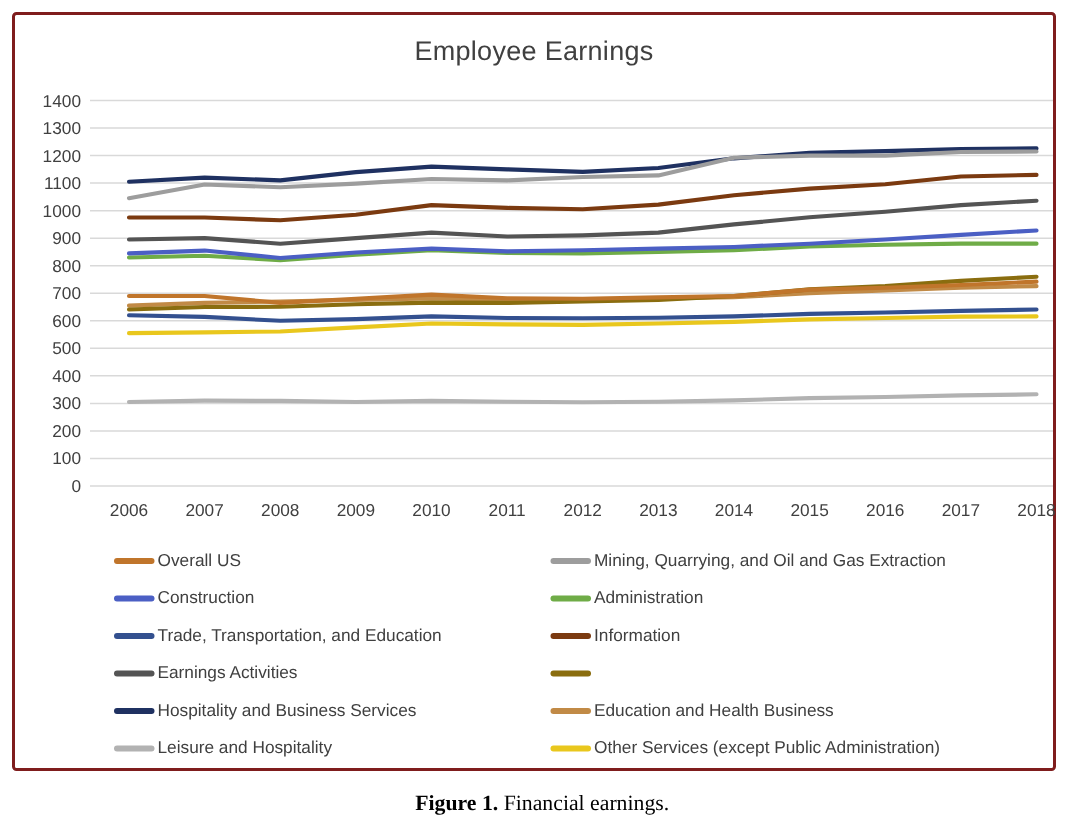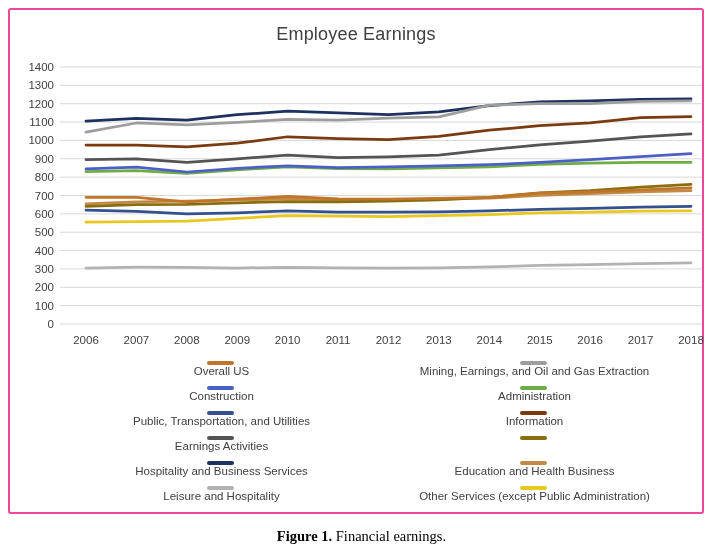--- a/index.html
+++ b/index.html
@@ -2,34 +2,34 @@
 <html><head>
 <meta charset="utf-8">
 <style>
   html, body { margin: 0; padding: 0; background: #ffffff; }
   body {
     width: 723px; height: 555px; position: relative; overflow: hidden;
     font-family: "Liberation Sans", sans-serif;
   }
   .chart-frame {
     position: absolute; left: 8px; top: 8px; width: 696px; height: 506px;
-    border: 2px solid #ec4899; border-radius: 3px; background: #ffffff;
+    border: 2px solid #7f1d1d; border-radius: 3px; background: #ffffff;
     box-sizing: border-box;
   }
   .chart-title {
     position: absolute; top: 14px; left: 0; width: 100%;
     text-align: center; font-size: 18px; color: #404040; letter-spacing: 0.2px;
   }
   #plot-svg { position: absolute; left: 0; top: 38px; display: block; }
   .legend {
     position: absolute; left: 0; top: 351px; width: 100%;
     display: grid; grid-template-columns: 291px 1fr; grid-auto-rows: 25px;
     padding-left: 66px; box-sizing: border-box;
   }
-  .legend-item { display: flex; align-items: center; flex-direction: column; }
+  .legend-item { display: flex; align-items: center; }
   .legend-swatch {
     width: 27px; height: 4px; border-radius: 2px; flex: 0 0 auto; margin-right: 2px;
   }
   .legend-label { font-size: 11.5px; color: #404040; white-space: nowrap; }
   .caption {
     position: absolute; left: 0; top: 528px; width: 100%;
     text-align: center; font-family: "Liberation Serif", serif;
     font-size: 14.5px; color: #000000;
   }
   .caption b { font-weight: bold; font-family: Liberation Serif, serif; }
@@ -96,33 +96,33 @@
       <polyline points="76,84.16785714285714 126.41666666666666,74.98928571428571 176.83333333333331,76.825 227.25,74.43857142857144 277.66666666666663,71.31785714285715 328.08333333333337,72.2357142857143 378.5,70.03285714285714 428.9166666666667,68.93142857142857 479.3333333333333,57.182857142857145 529.75,55.714285714285715 580.1666666666667,55.714285714285715 630.5833333333334,53.32785714285714 681,52.96071428571429" fill="none" stroke="#9d9d9d" stroke-width="2.75" stroke-linejoin="round" stroke-linecap="round"></polyline>
       <polyline points="76,149.3357142857143 126.41666666666666,149.3357142857143 176.83333333333331,153.925 227.25,151.17142857142855 277.66666666666663,148.41785714285714 328.08333333333337,150.80428571428573 378.5,151.17142857142855 428.9166666666667,150.2535714285714 479.3333333333333,149.3357142857143 529.75,145.11357142857145 580.1666666666667,143.82857142857142 630.5833333333334,141.99285714285713 681,139.79" fill="none" stroke="#c0752b" stroke-width="2.75" stroke-linejoin="round" stroke-linecap="round"></polyline>
     </svg>
   <div class="legend" id="legend">
       <div class="legend-item">
         <span class="legend-swatch" style="background: rgb(192, 117, 43);"></span>
         <span class="legend-label">Overall US</span>
       </div>
       <div class="legend-item">
         <span class="legend-swatch" style="background: rgb(157, 157, 157);"></span>
-        <span class="legend-label">Mining, Earnings, and Oil and Gas Extraction</span>
+        <span class="legend-label">Mining, Quarrying, and Oil and Gas Extraction</span>
       </div>
       <div class="legend-item">
         <span class="legend-swatch" style="background: rgb(75, 95, 196);"></span>
         <span class="legend-label">Construction</span>
       </div>
       <div class="legend-item">
         <span class="legend-swatch" style="background: rgb(111, 172, 71);"></span>
         <span class="legend-label">Administration</span>
       </div>
       <div class="legend-item">
         <span class="legend-swatch" style="background: rgb(51, 80, 143);"></span>
-        <span class="legend-label">Public, Transportation, and Utilities</span>
+        <span class="legend-label">Trade, Transportation, and Education</span>
       </div>
       <div class="legend-item">
         <span class="legend-swatch" style="background: rgb(123, 58, 16);"></span>
         <span class="legend-label">Information</span>
       </div>
       <div class="legend-item">
         <span class="legend-swatch" style="background: rgb(84, 84, 84);"></span>
         <span class="legend-label">Earnings Activities</span>
       </div>
       <div class="legend-item">

